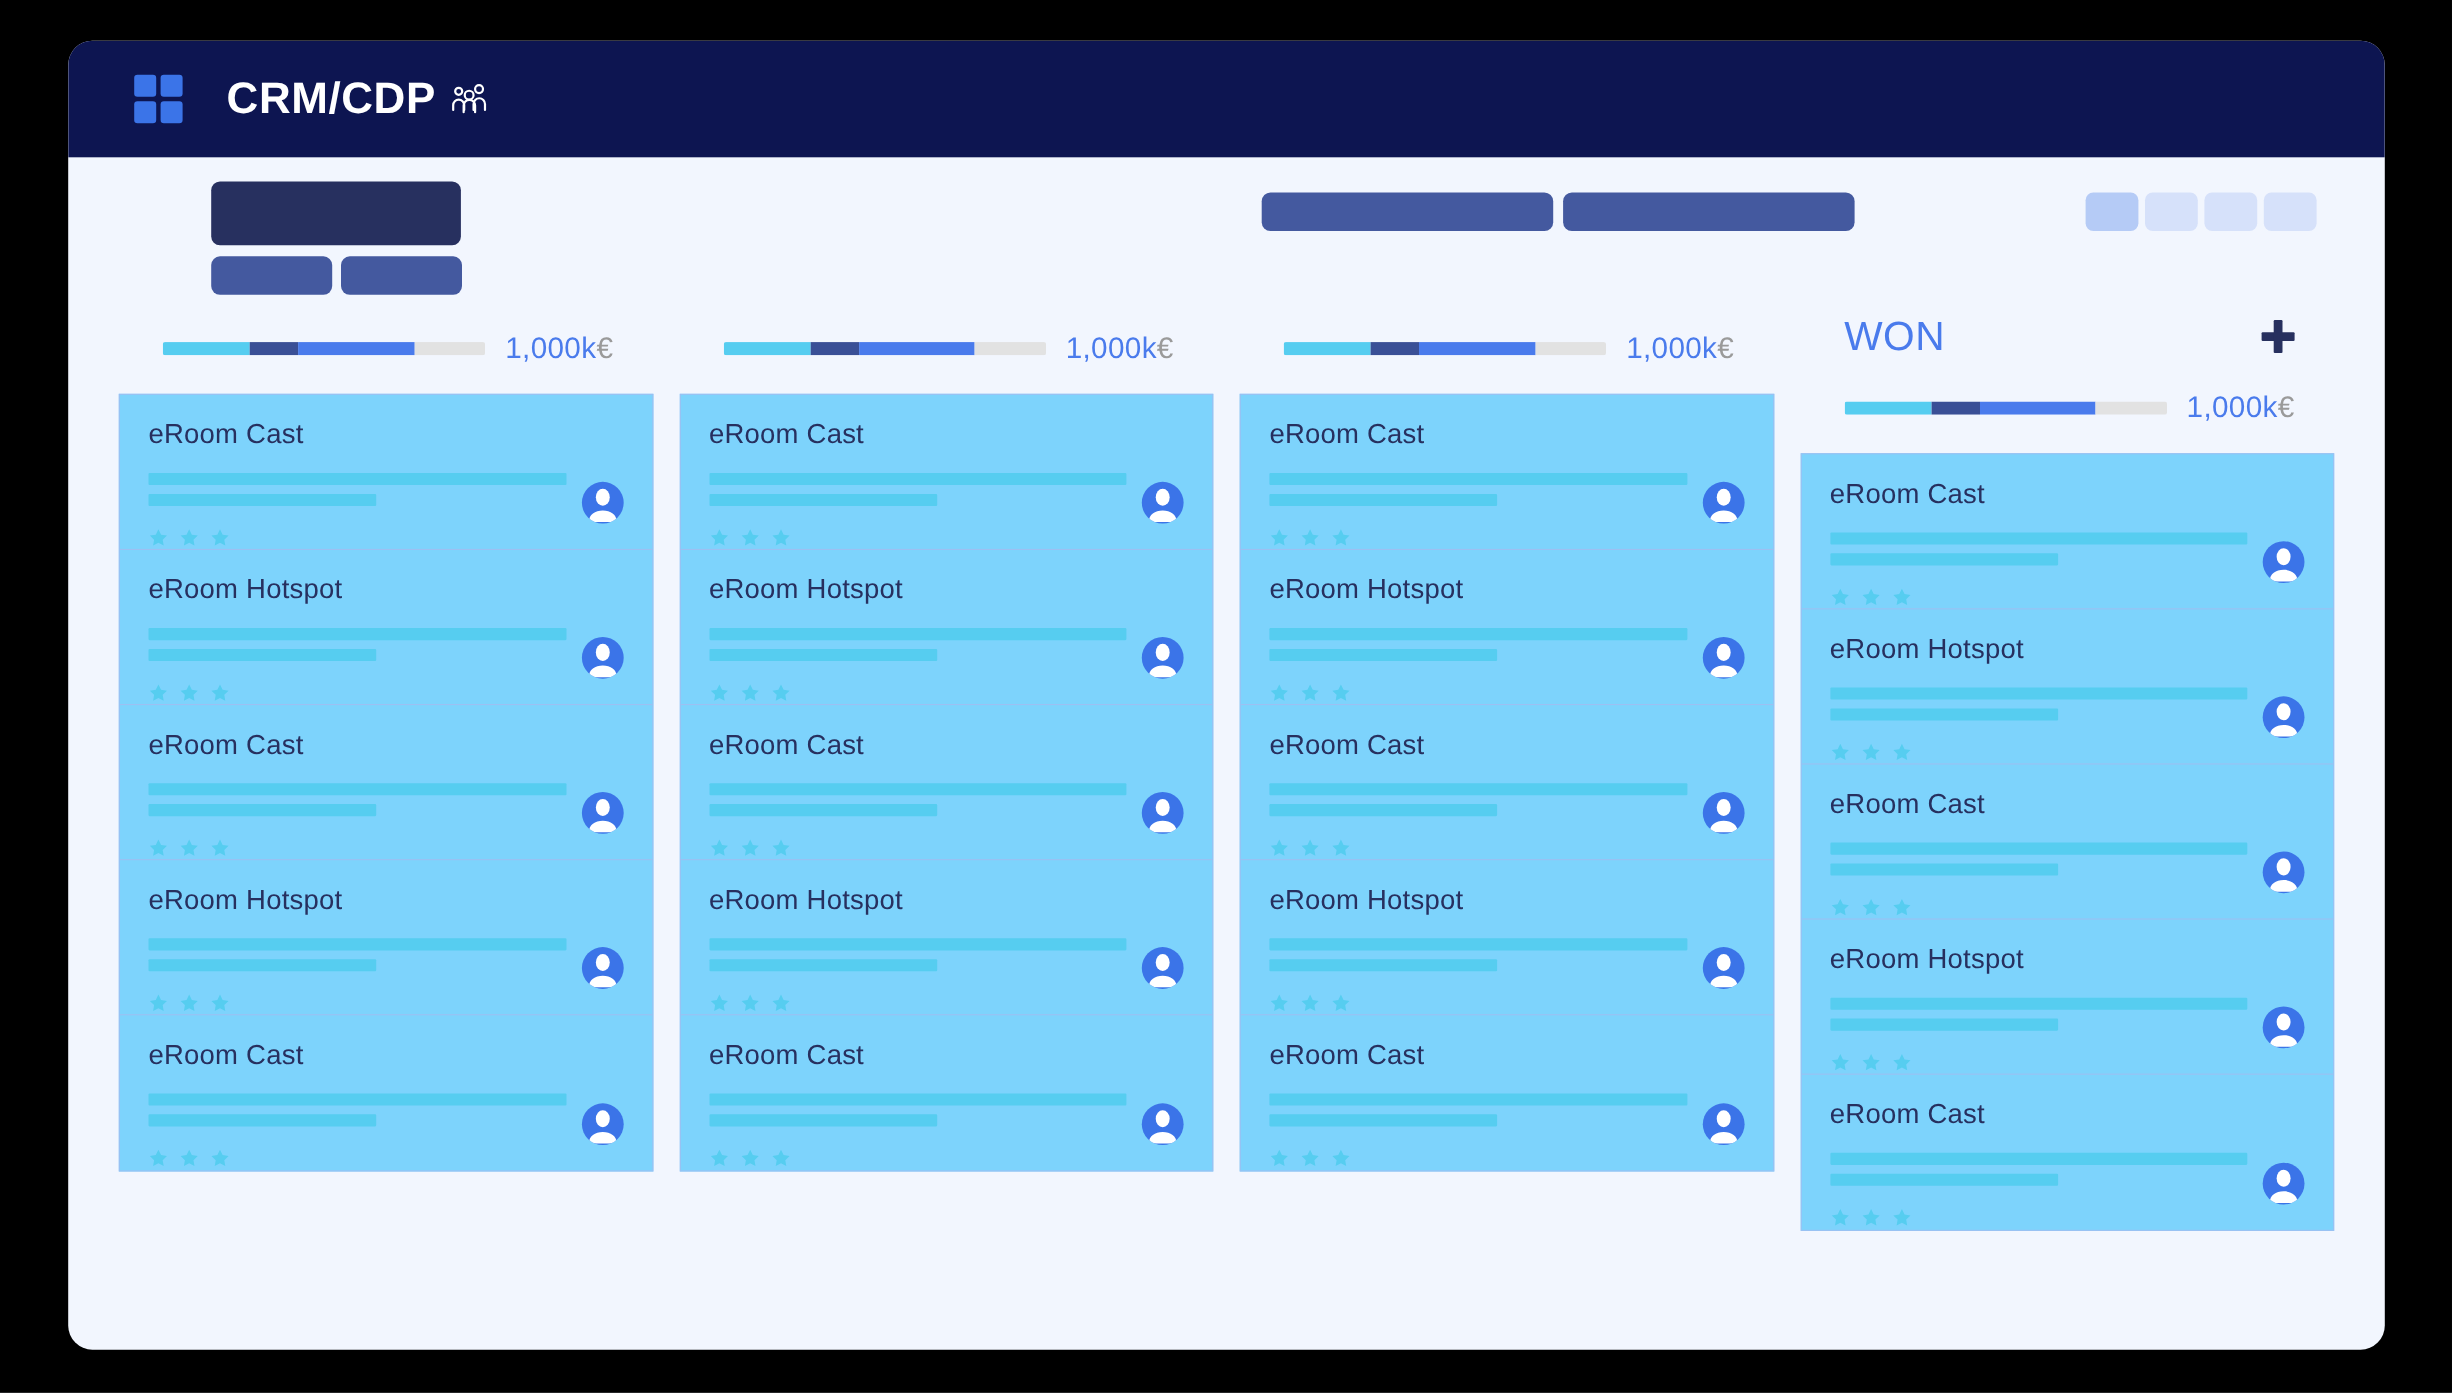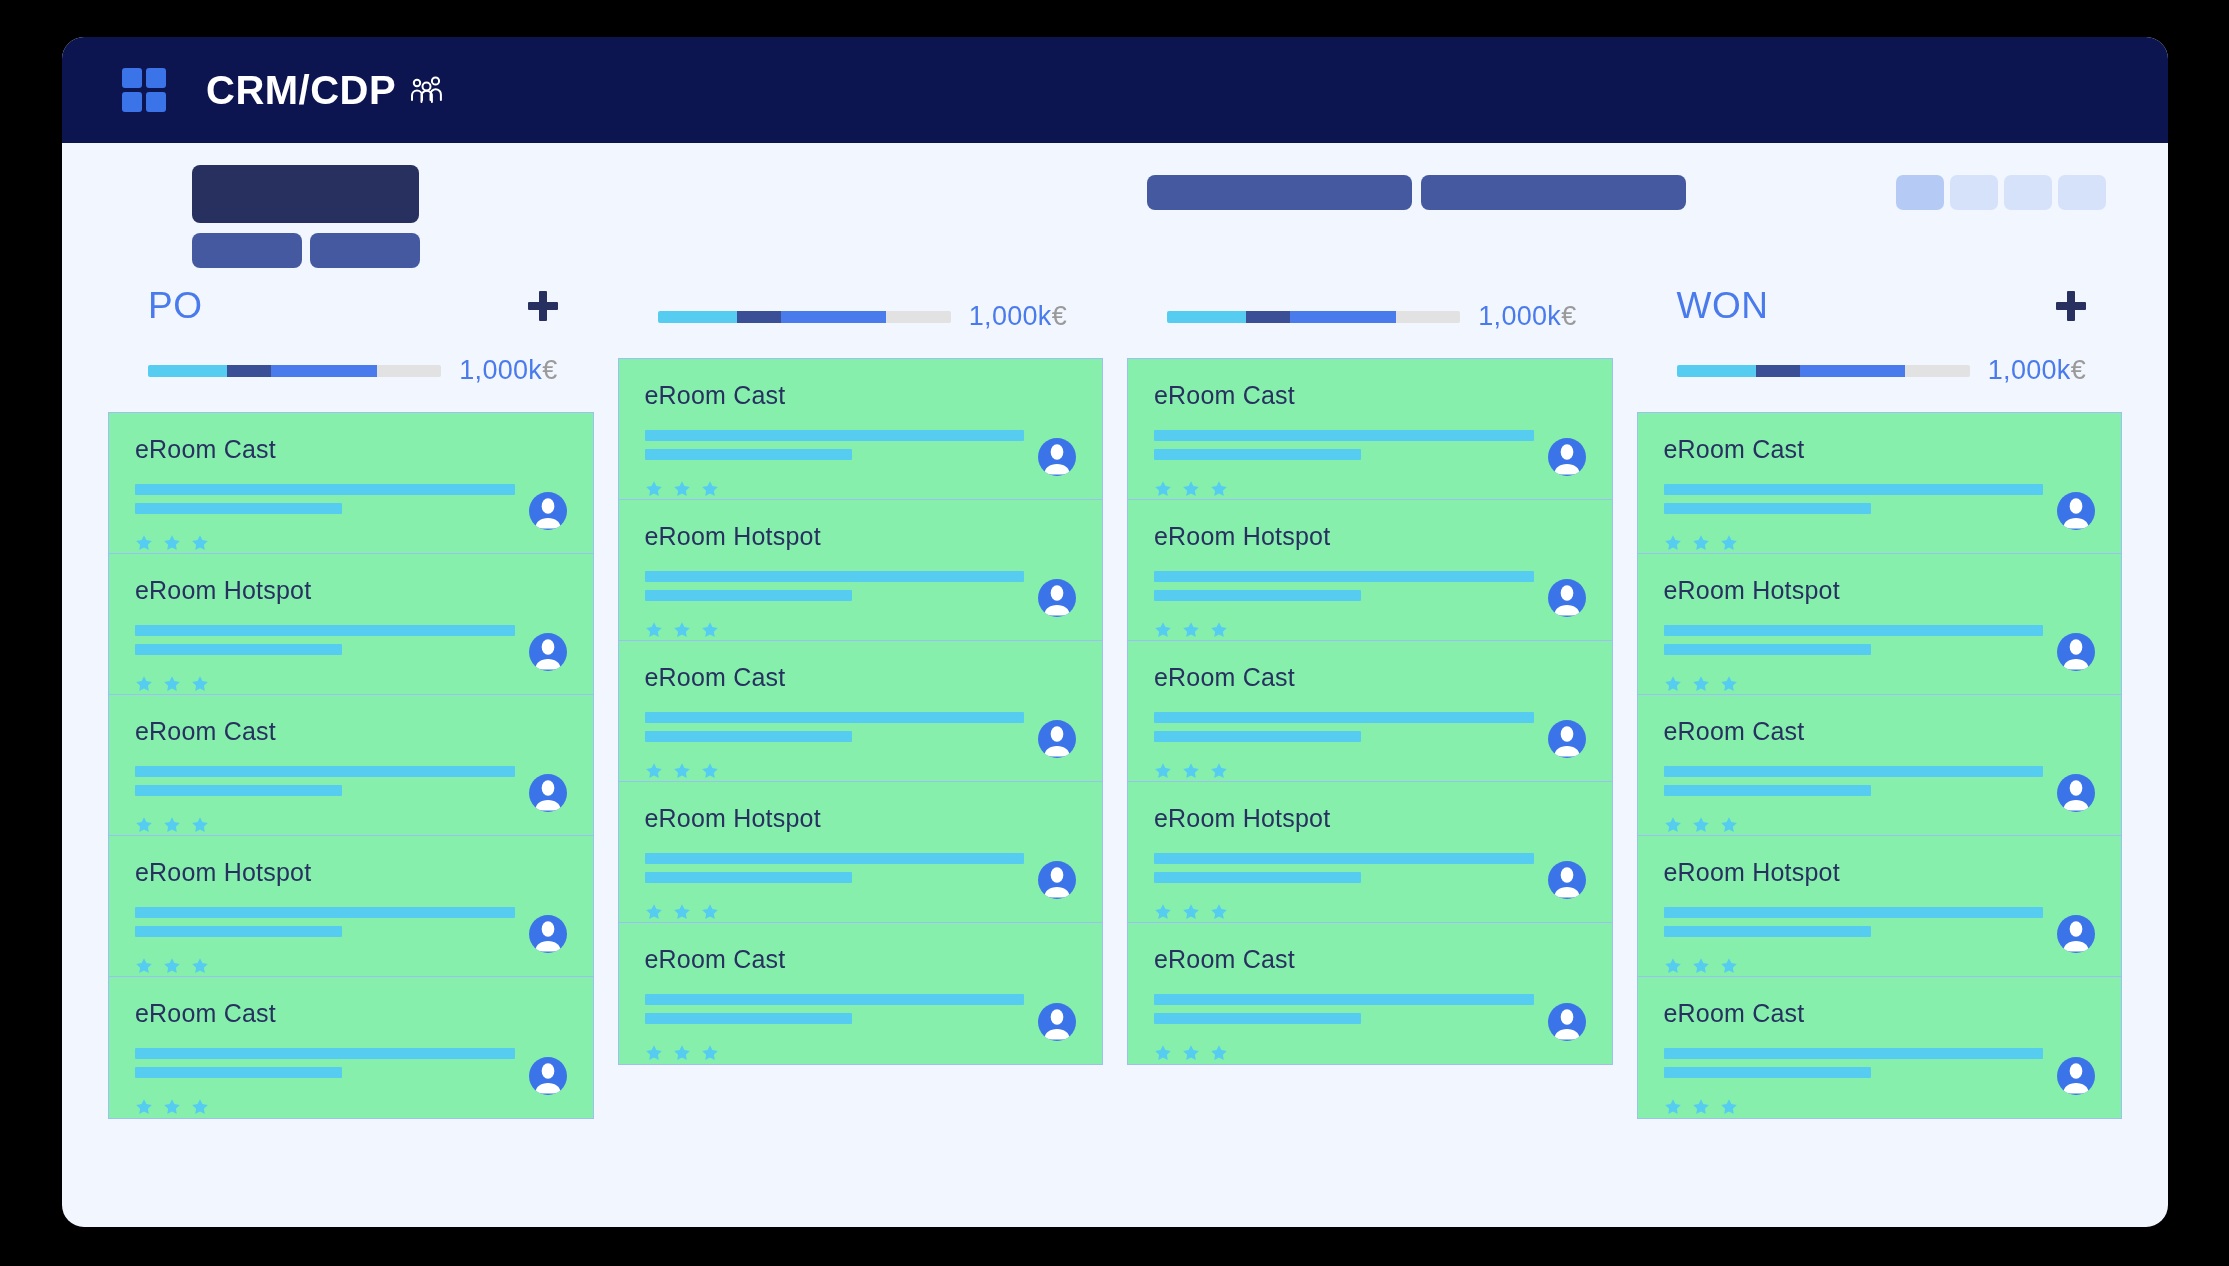--- a/index.html
+++ b/index.html
@@ -241,21 +241,21 @@
   .amount {
     font-size: 27px;
     color: #4a7bec;
     white-space: nowrap;
     letter-spacing: 0.3px;
   }
   .amount .cur { color: #9a9a9a; }
 
   .card-stack {
     margin-top: 26px;
-    background: #86efac;
+    background: #7dd3fc;
     border: 1px solid #9cc0f2;
     box-sizing: border-box;
   }
   .card {
     position: relative;
     height: 141px;
     box-sizing: border-box;
     padding: 22px 26px 0 26px;
     border-bottom: 1px solid #9cc0f2;
   }
@@ -345,24 +345,20 @@
           <span class="sq"></span>
           <span class="sq"></span>
         </span>
       </span>
     </div>
   </div>
 
   <div class="board" id="board">
       <div class="column">
         <div class="col-head">
-          <div class="col-head-top">
-            <span class="col-title">PO</span>
-            <span class="plus-icon"></span>
-          </div>
           <div class="col-head-bot">
             <span class="progress">
               <i class="seg-cyan" style="width: 27%;"></i>
               <i class="seg-navy" style="width: 15%;"></i>
               <i class="seg-blue" style="width: 36%;"></i>
               <i class="seg-gray" style="width: 22%;"></i>
             </span>
             <span class="amount"><span>1,000k</span><span class="cur">€</span></span>
           </div>
         </div>

